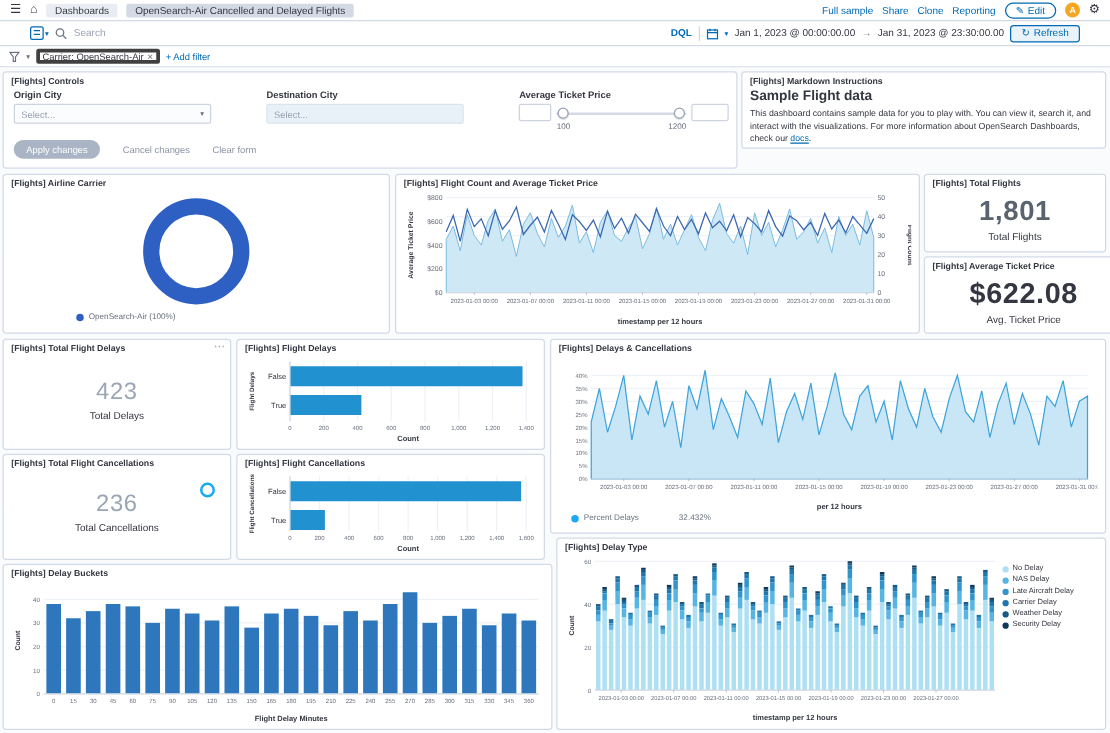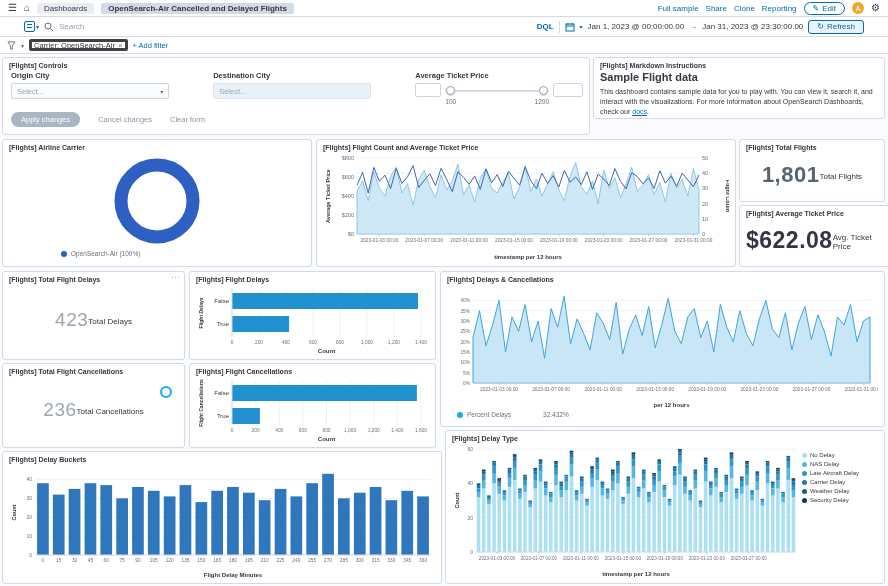--- a/index.html
+++ b/index.html
@@ -5,21 +5,21 @@
 *{margin:0;padding:0;box-sizing:border-box}
 html,body{width:888px;height:586px;overflow:hidden}
 body{font-family:"Liberation Sans",sans-serif;background:#fff;color:#343741}
 svg{display:block}
 svg text{font-family:"Liberation Sans",sans-serif}
 .screen{width:888px;height:586px;display:flex;flex-direction:column}
 
 .topbar{height:17px;display:flex;align-items:center;gap:7px;padding:0 8px;border-bottom:1px solid #d3dae6;background:#fff;flex:none}
 .icon-btn{color:#343741;font-size:10px;line-height:1;cursor:pointer}
 .crumb{background:#e9edf3;border-radius:2px;padding:1px 7px;font-size:8px;color:#343741;white-space:nowrap}
-.crumb.titlepill{background:#d3dae6;font-weight:700}
+.crumb.titlepill{background:#d3dae6;font-weight:400}
 .spacer{flex:1}
 .toplink{color:#006BB4;font-size:8px;text-decoration:none;cursor:pointer;white-space:nowrap}
 .edit-btn{border:1px solid #006BB4;color:#006BB4;border-radius:8px;padding:1px 8px;font-size:8px;background:#fff;display:flex;gap:3px;align-items:center;cursor:pointer}
 .avatar{width:12px;height:12px;border-radius:50%;background:#f5a623;display:inline-flex;align-items:center;justify-content:center;color:#fff;font-size:7px;font-weight:700}
 
 .searchbar{height:20px;display:flex;align-items:center;gap:5px;padding:0 24px;border-bottom:1px solid #d3dae6;flex:none}
 .sq-wrap{display:flex;align-items:center;gap:1px;cursor:pointer}
 .sq-icon{width:11px;height:11px;border:1px solid #006BB4;border-radius:2px;position:relative}
 .sq-icon::before{content:"";position:absolute;left:2px;top:2px;right:2px;height:1px;background:#006BB4;box-shadow:0 3px 0 #006BB4}
 .chev{font-size:6px;color:#69707d}
@@ -58,21 +58,21 @@
 .handle{position:absolute;top:2px;width:9px;height:9px;border-radius:50%;background:#fff;border:1px solid #98a2b3;box-shadow:0 1px 1px rgba(0,0,0,.15);cursor:grab}
 .range-labels{display:flex;justify-content:space-between;font-size:6.5px;color:#69707d;margin-top:1px;padding:0 34px 0 30px}
 .ctrl-buttons{display:flex;align-items:center;gap:18px;margin-top:7px;padding-left:2px}
 .apply-btn{background:#a9b4c4;color:#fff;border:none;border-radius:9px;font-size:7.5px;padding:3px 10px;cursor:pointer}
 .link-btn{color:#8b95a5;font-size:7.5px;cursor:pointer}
 
 .md-h{font-size:11px;font-weight:700;margin:2px 0 4px;color:#343741}
 .md-p{font-size:7px;line-height:1.45;color:#343741}
 .md-p .mdlink{color:#006BB4;text-decoration:underline;cursor:pointer}
 
-.metric{display:flex;align-items:center;justify-content:center;height:calc(100% - 10px)}
+.metric{display:flex;flex-direction:column;align-items:center;justify-content:center;height:calc(100% - 10px)}
 .metric .big{font-size:22px;font-weight:600;color:#5a6470;letter-spacing:.5px}
 .metric .big.dark{color:#343741;font-weight:700;font-size:23px}
 .metric .big.light{color:#9aa5b5;font-weight:400;font-size:19px}
 .metric .sub{font-size:8px;color:#343741;margin-top:3px}
 
 .legend-row{display:flex;align-items:center;gap:4px;font-size:6.5px;color:#69707d;margin-left:52px;margin-top:1px}
 .dot{width:6px;height:6px;border-radius:50%;flex:none}
 .pc-legend{display:flex;align-items:center;gap:4px;font-size:6.5px;color:#69707d;margin:2px 0 0 10px}
 .pc-value{margin-left:28px}
 .dt-wrap{display:flex}

